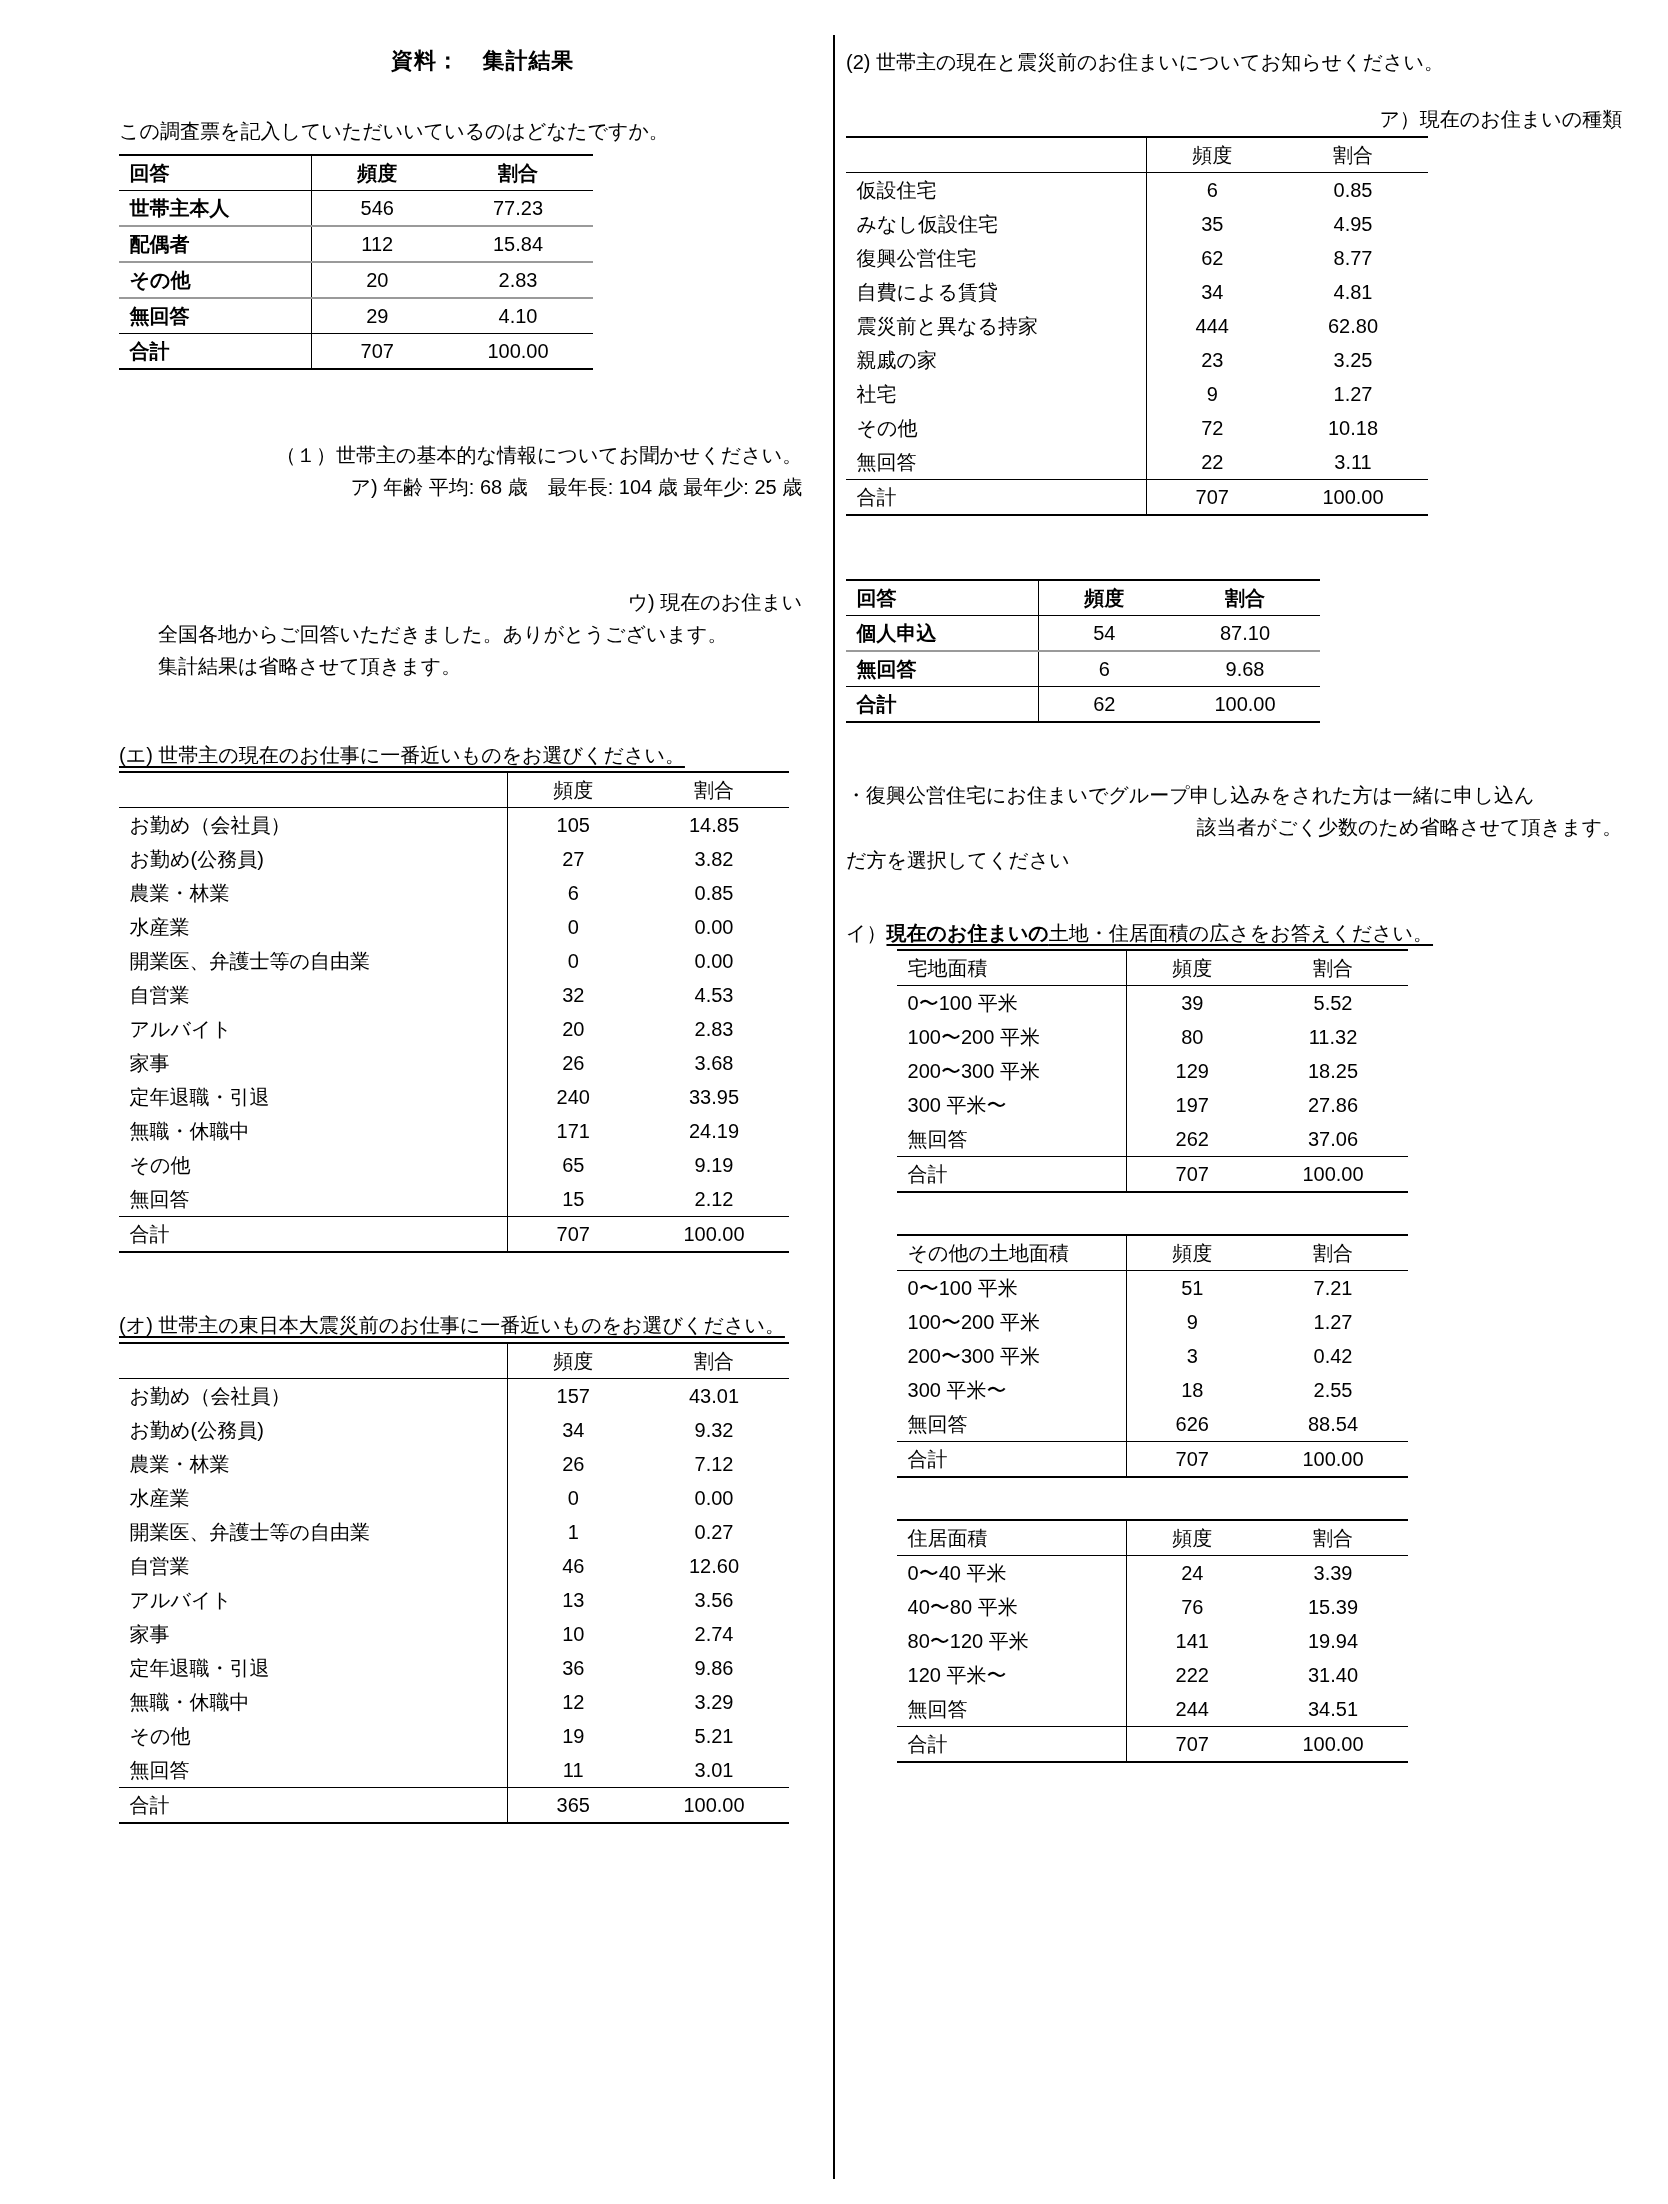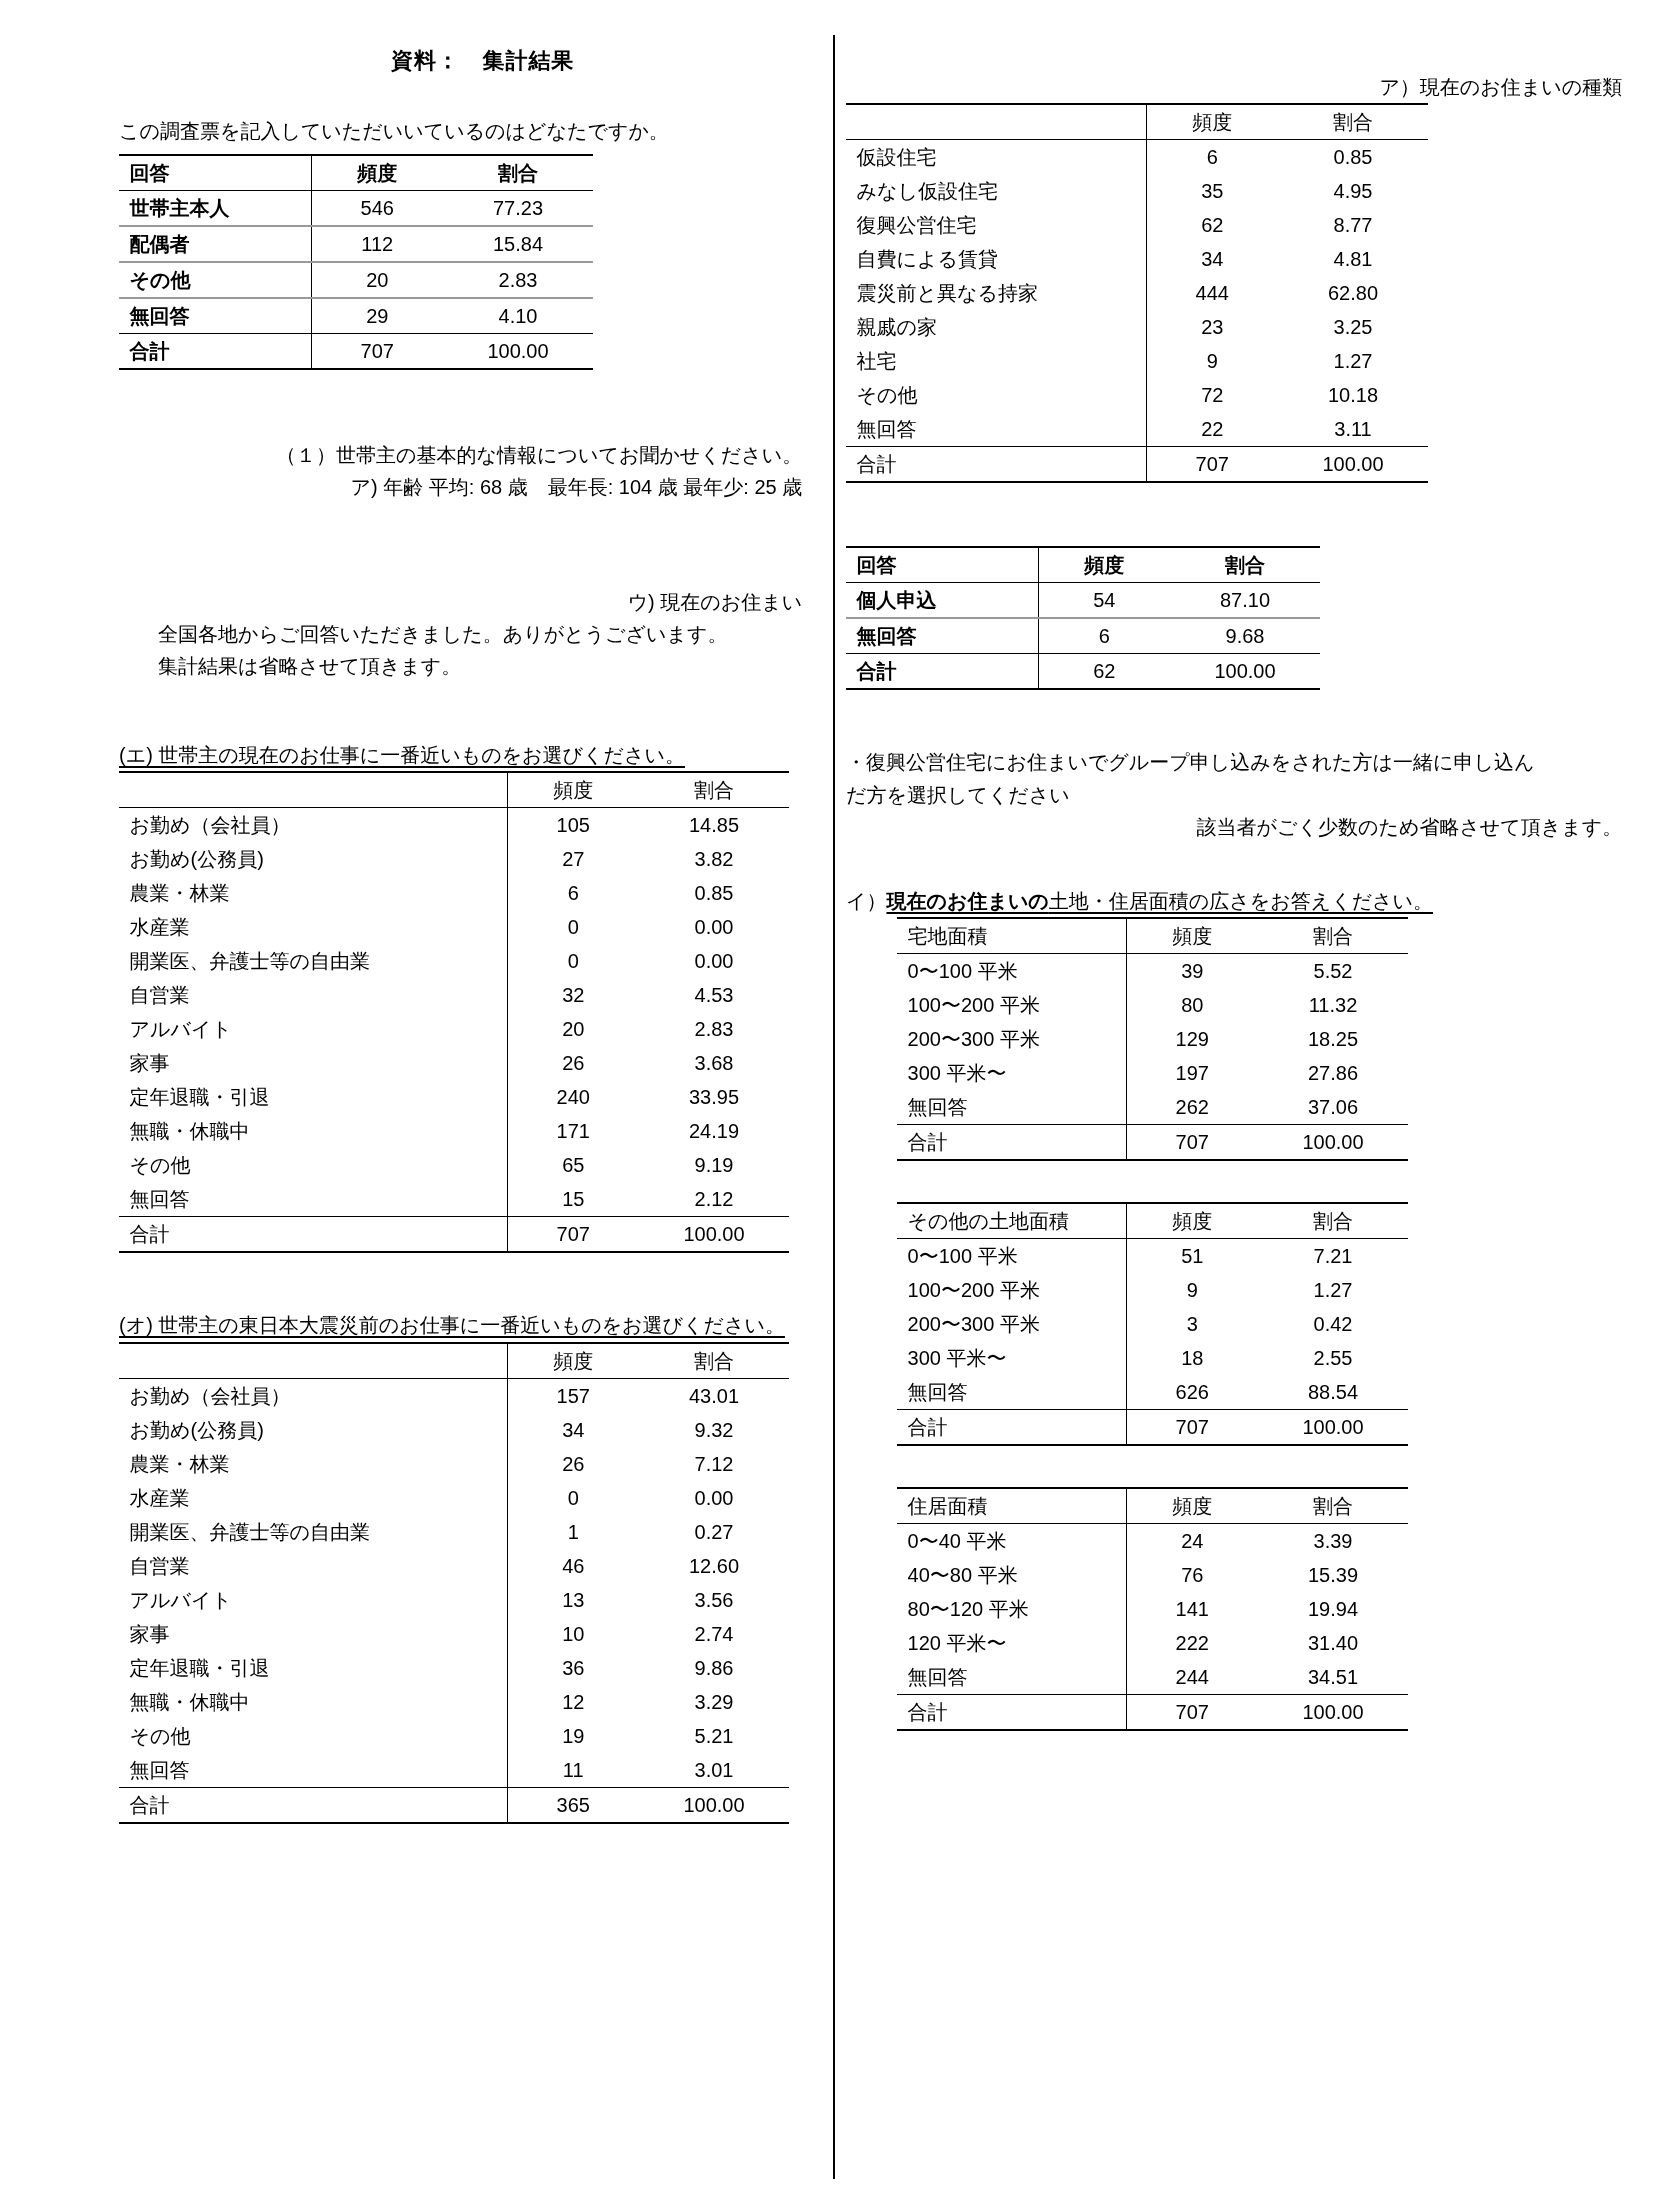--- a/index.html
+++ b/index.html
@@ -335,20 +335,21 @@
           <td class="num">365</td>
           <td class="num">100.00</td>
         </tr>
       </tbody>
     </table>
 
   </div>
 
   <div class="col col-right">
 
+    <p class="para">(2) 世帯主の現在と震災前のお住まいについてお知らせください。</p>
     <div class="gap-m"></div>
     <p class="para indent1">ア）現在のお住まいの種類</p>
 
     <table class="t tB tbl-shift-2">
       <tbody>
         <tr class="rule-top rule-mid">
           <td class="lab cw-lab-c vl"></td>
           <td class="num cw-num-c">頻度</td>
           <td class="num cw-pct-c">割合</td>
         </tr>
@@ -429,22 +430,22 @@
           <td class="lab vl">合計</td>
           <td class="num numcell">62</td>
           <td class="num numcell">100.00</td>
         </tr>
       </tbody>
     </table>
 
     <div class="gap-xl"></div>
 
     <p class="para">・復興公営住宅にお住まいでグループ申し込みをされた方は一緒に申し込ん</p>
+    <p class="para indent1">該当者がごく少数のため省略させて頂きます。</p>
     <p class="para">だ方を選択してください</p>
-    <p class="para indent1">該当者がごく少数のため省略させて頂きます。</p>
 
     <div class="gap-l"></div>
 
     <p class="para"><span>イ）</span><span class="b u">現在のお住まいの</span><span class="u">土地・住居面積の広さをお答えください。</span></p>
 
     <table class="t tB tbl-shift-4">
       <tbody>
         <tr class="rule-top rule-mid">
           <td class="lab cw-lab-d vl">宅地面積</td>
           <td class="num cw-num-d">頻度</td>

